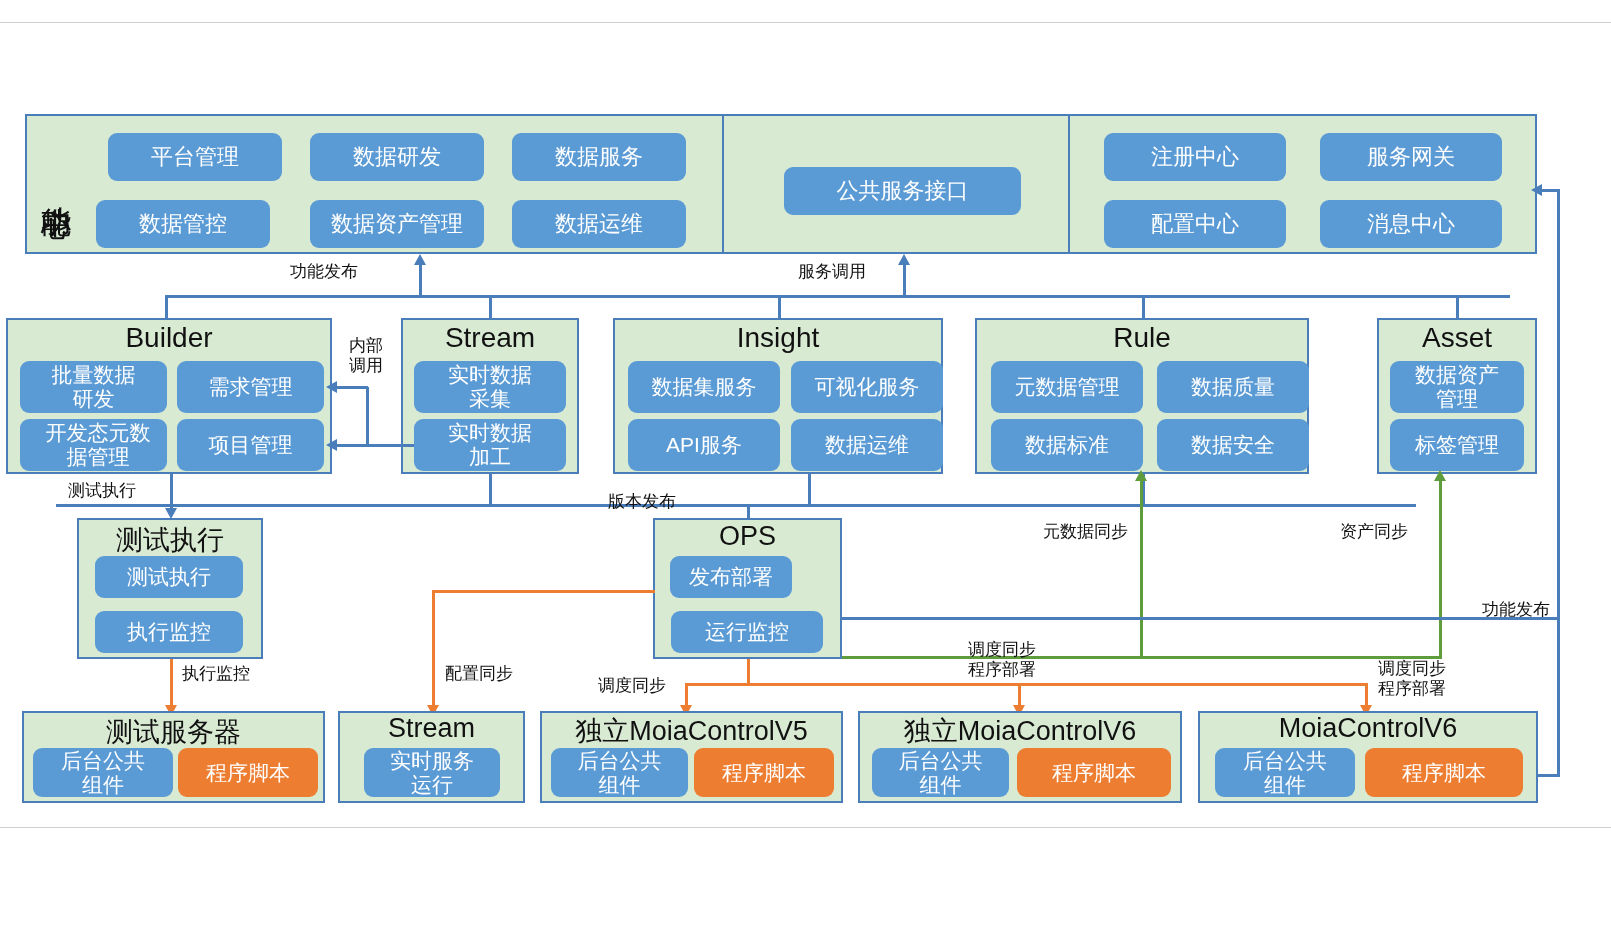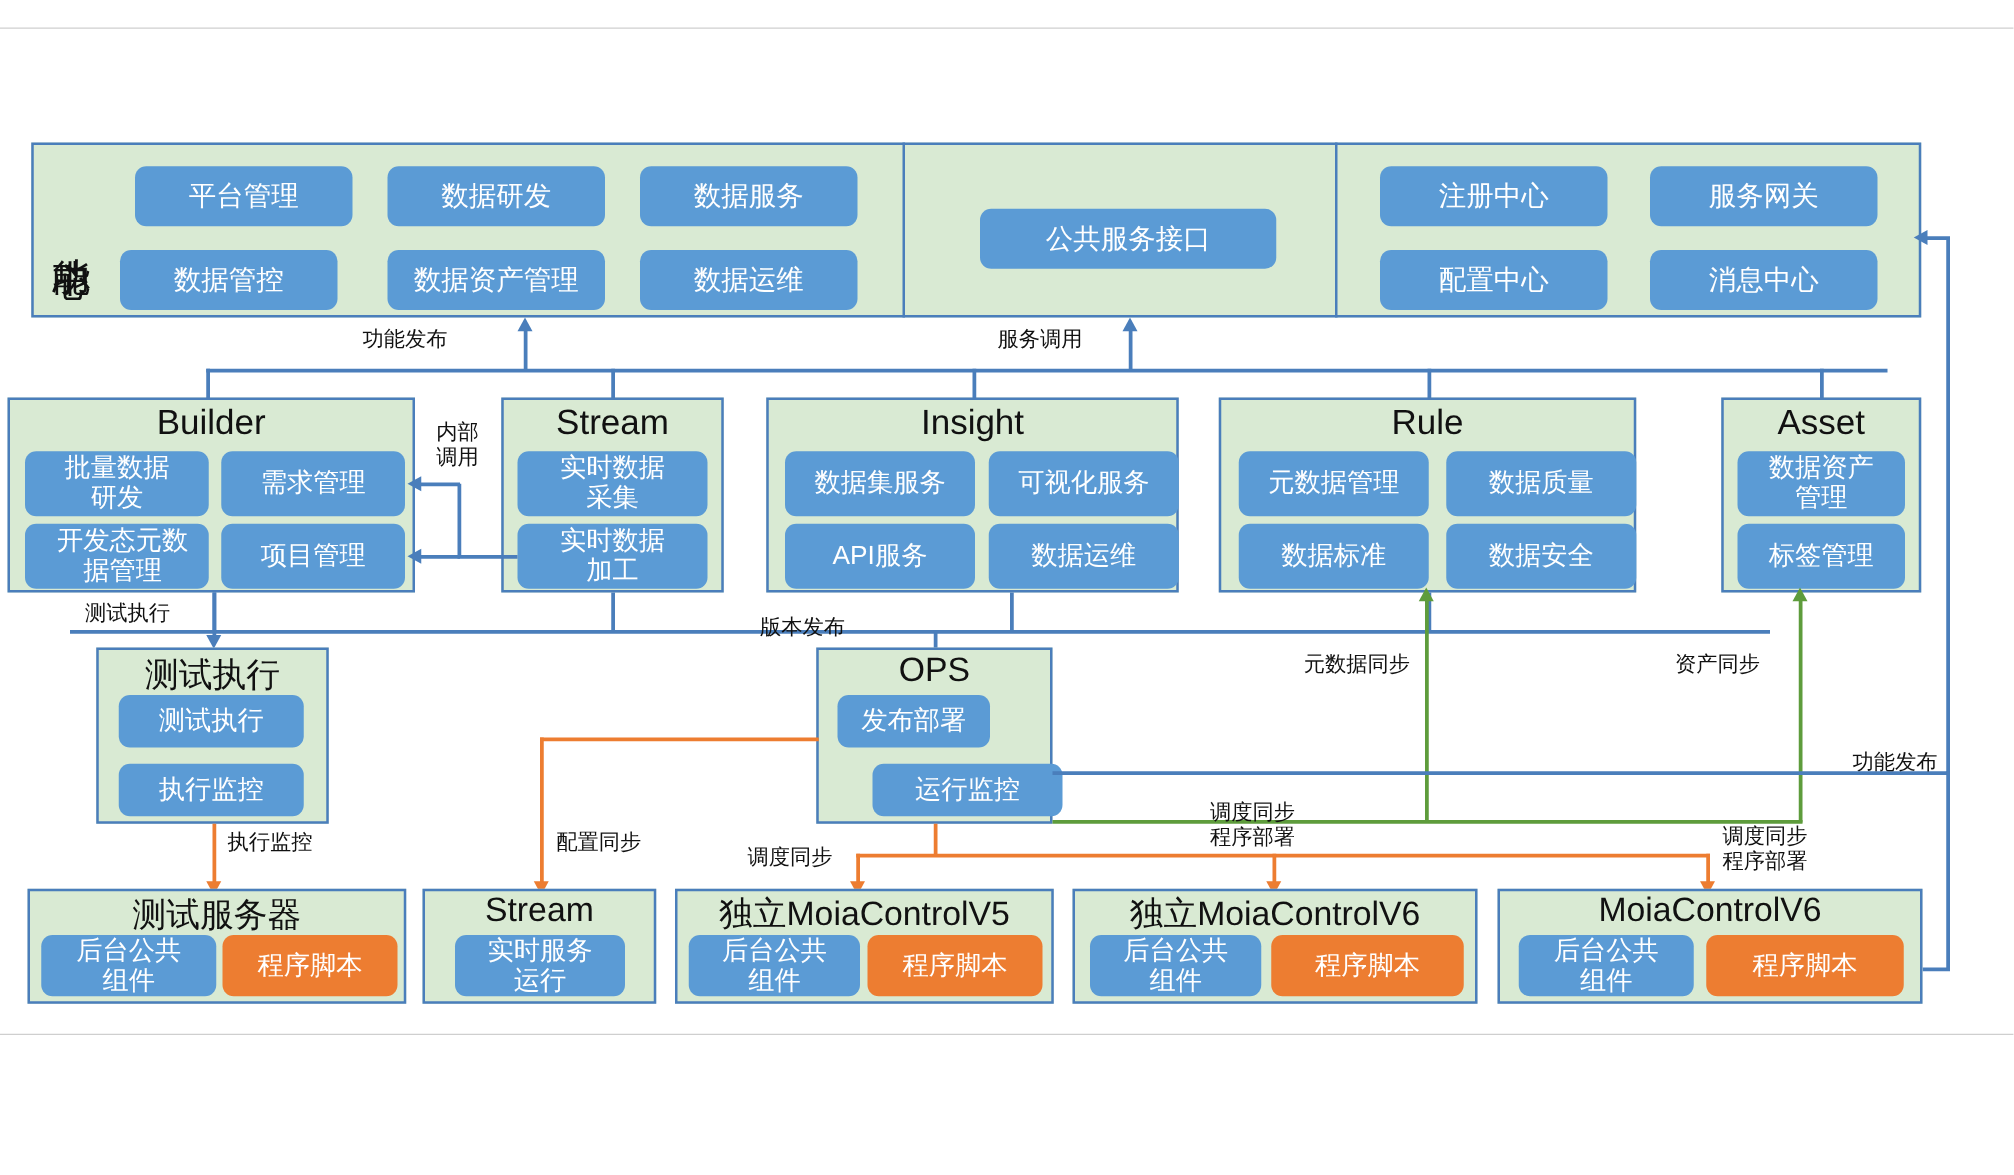--- a/index.html
+++ b/index.html
@@ -173,21 +173,21 @@
   <div class="elabel" style="left:608px;top:492px;">版本发布</div>
 
   <div class="panel" style="left:77px;top:518px;width:186px;height:141px;"></div>
   <div class="panel-title" style="left:77px;top:522px;width:186px;font-size:27px;">测试执行</div>
   <div class="chip" style="left:95px;top:556px;width:148px;height:42px;font-size:21px;">测试执行</div>
   <div class="chip" style="left:95px;top:611px;width:148px;height:42px;font-size:21px;">执行监控</div>
 
   <div class="panel" style="left:653px;top:518px;width:189px;height:141px;"></div>
   <div class="panel-title" style="left:653px;top:521px;width:189px;font-size:27px;">OPS</div>
   <div class="chip" style="left:670px;top:556px;width:122px;height:42px;font-size:21px;">发布部署</div>
-  <div class="chip" style="left:698px;top:611px;width:152px;height:42px;font-size:21px;">运行监控</div>
+  <div class="chip" style="left:671px;top:611px;width:152px;height:42px;font-size:21px;">运行监控</div>
 
   <div class="ln h green" style="left:842px;top:656px;width:600px;"></div>
   <div class="ln v green" style="left:1140px;top:478px;height:180px;"></div>
   <div class="arw up green" style="left:1135px;top:470px;"></div>
   <div class="ln v green" style="left:1439px;top:478px;height:180px;"></div>
   <div class="arw up green" style="left:1434px;top:470px;"></div>
   <div class="elabel" style="left:1043px;top:522px;">元数据同步</div>
   <div class="elabel" style="left:1340px;top:522px;">资产同步</div>
 
   <div class="ln h" style="left:842px;top:617px;width:718px;"></div>

